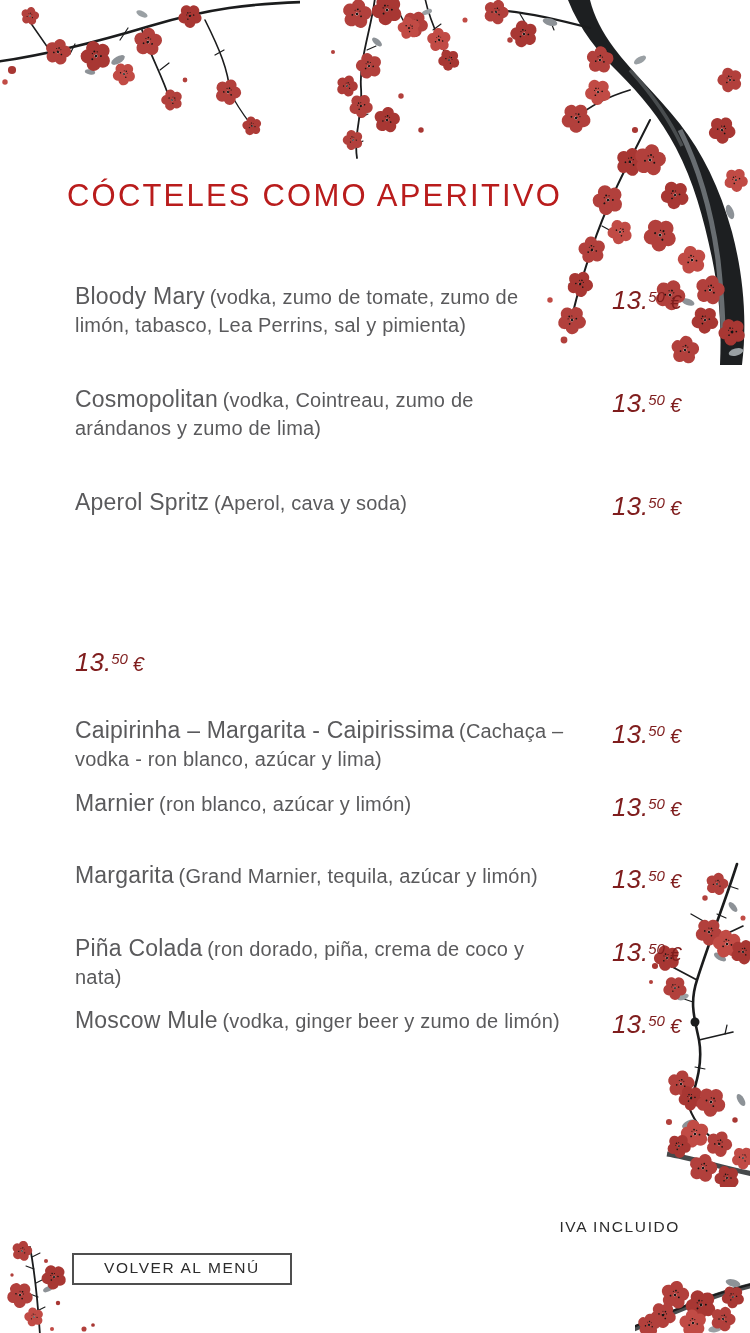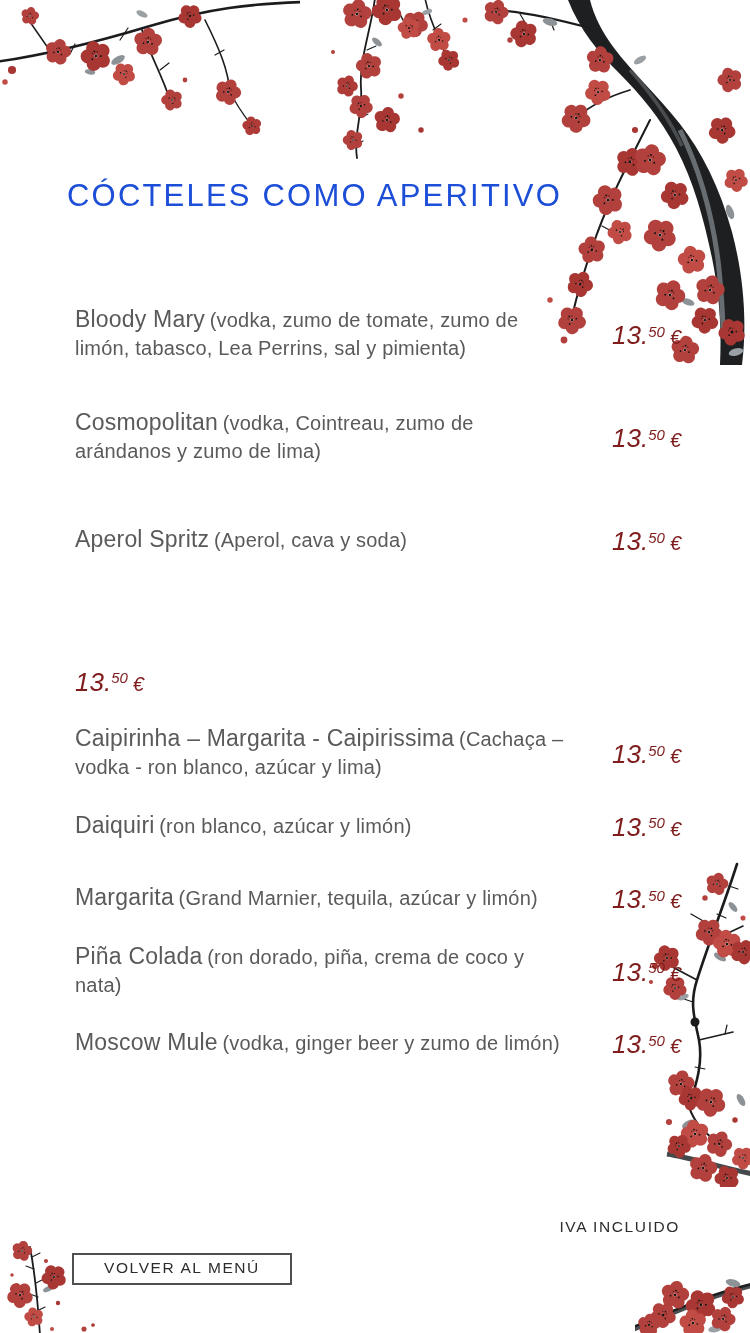--- a/index.html
+++ b/index.html
@@ -17,30 +17,30 @@
   .deco-top-right     { right:0;  top:0; }
   .deco-right-middle  { right:0;  top:862px; }
   .deco-bottom-right  { right:0;  bottom:0; }
   .deco-bottom-left   { left:0;   bottom:0; }
 
   
   .content { position:absolute; left:75px; top:0; width:606px; }
 
   .section-title {
     font-weight:300; font-size:31px; line-height:1.06;
-    letter-spacing:2.2px; color:#1d4ed8; margin:0 0 0 -8px;
+    letter-spacing:2.2px; color:#b91c1c; margin:0 0 0 -8px;
   }
   .section-title.first  { margin-top:180px; }
   .section-title.second { margin-top:54px; }
 
   .menu-list { margin-top:70px; }
   .sec-clasicos .menu-list { margin-top:53px; }
 
   .menu-item {
-    display:flex; justify-content:space-between; align-items:center;
+    display:flex; justify-content:space-between; align-items:flex-start;
   }
   .sec-aperitivo .menu-item { min-height:103px; }
   .sec-clasicos  .menu-item { min-height:72.5px; }
 
   .item-text {
     width:490px; margin:0; line-height:27px;
     color:#5a5a5c; letter-spacing:0.2px;
   }
   .item-name { font-size:23px; }
   .item-desc { font-size:20px; }
@@ -308,21 +308,21 @@
         <div class="menu-item">
           <p class="item-text">
             <span class="item-name">Caipirinha – Margarita - Caipirissima</span>
             <span class="item-desc">(Cachaça – vodka - ron blanco, azúcar y lima)</span>
           </p>
           <div class="price"><span class="pw">13.</span><sup>50</sup><span class="cur">€</span></div>
         </div>
 
         <div class="menu-item">
           <p class="item-text">
-            <span class="item-name">Daiquiri</span>
+            <span class="item-name">Marnier</span>
             <span class="item-desc">(ron blanco, azúcar y limón)</span>
           </p>
           <div class="price"><span class="pw">13.</span><sup>50</sup><span class="cur">€</span></div>
         </div>
 
         <div class="menu-item">
           <p class="item-text">
             <span class="item-name">Margarita</span>
             <span class="item-desc">(Grand Marnier, tequila, azúcar y limón)</span>
           </p>

